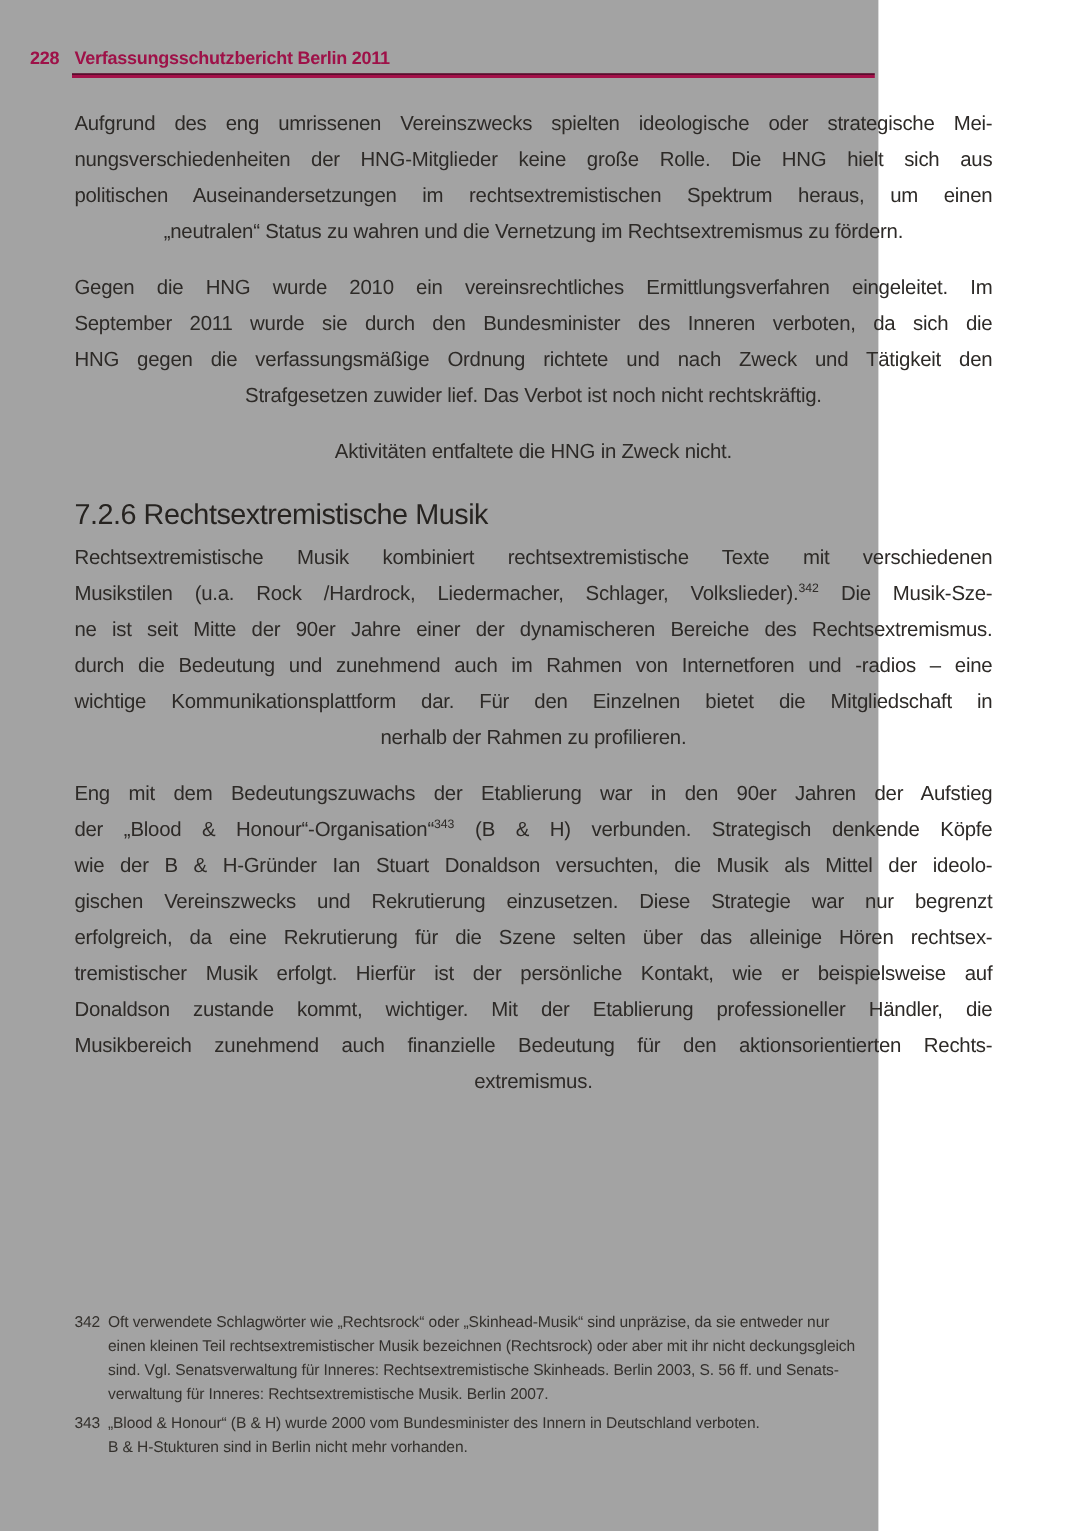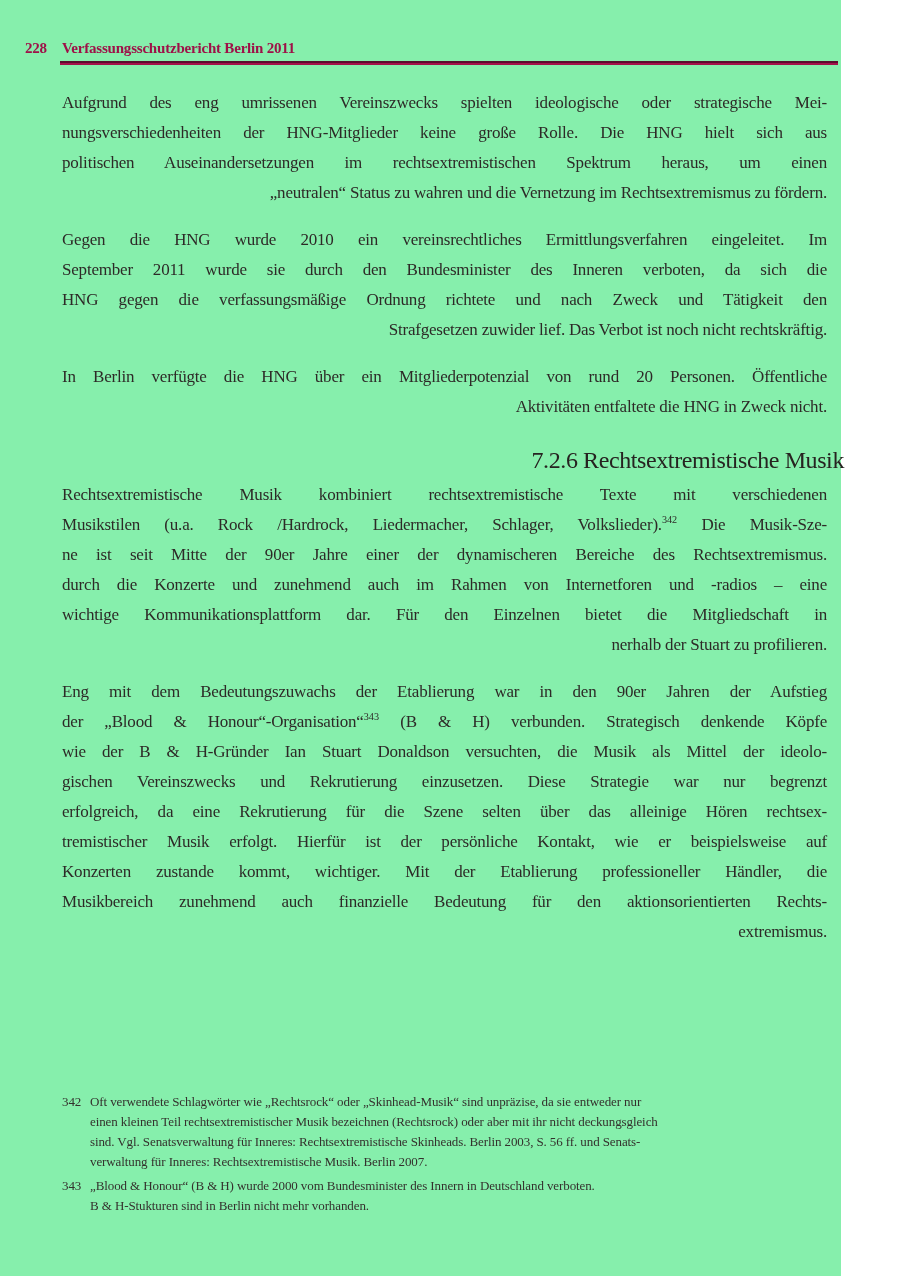--- a/index.html
+++ b/index.html
@@ -3,25 +3,24 @@
 <meta charset="utf-8">
 <style>
   html, body {
     margin: 0; padding: 0;
     width: 900px; height: 1276px;
     overflow: hidden;
     font-family: "Liberation Sans", "DejaVu Sans", sans-serif;
   }
   .page {
     position: relative;
-    width: 841px; height: 1276px;
-    background: #86efac;
+    width: 732px; height: 1276px;
+    background: #a3a3a3;
     color: #2d2a27;
     box-sizing: border-box;
-    font-family: Liberation Serif, serif;
   }
   
   .hdr {
     position: absolute;
     top: 40px; left: 25px; right: 0;
     color: #9e1148;
     font-weight: bold;
     font-size: 15px;
     letter-spacing: -0.2px;
     white-space: nowrap;
@@ -39,29 +38,28 @@
     top: 88px; left: 62px;
     width: 782px;
   }
   .para {
     margin: 0 17px 17px 0;
     font-size: 17px;
     line-height: 30px;
     letter-spacing: -0.2px;
   }
   .para .line { text-align: justify; text-align-last: justify; }
-  .para .line.last { text-align: right; text-align-last: auto; }
+  .para .line.last { text-align: center; text-align-last: auto; }
   .heading {
     margin: 22px 0 4px 0;
     font-size: 24px;
     line-height: 32px;
     font-weight: normal;
     letter-spacing: -0.4px;
     color: #262320;
-    text-align: right;
   }
   sup.fn-ref {
     font-size: 60%;
     vertical-align: super;
     line-height: 0;
     letter-spacing: 0;
   }
   
   .footnotes {
     position: absolute;
@@ -94,40 +92,39 @@
         <div class="line">politischen Auseinandersetzungen im rechtsextremistischen Spektrum heraus, um einen</div>
         <div class="line last">„neutralen“ Status zu wahren und die Vernetzung im Rechtsextremismus zu fördern.</div>
       </div>
       <div class="para">
         <div class="line">Gegen die HNG wurde 2010 ein vereinsrechtliches Ermittlungsverfahren eingeleitet. Im</div>
         <div class="line">September 2011 wurde sie durch den Bundesminister des Inneren verboten, da sich die</div>
         <div class="line">HNG gegen die verfassungsmäßige Ordnung richtete und nach Zweck und Tätigkeit den</div>
         <div class="line last">Strafgesetzen zuwider lief. Das Verbot ist noch nicht rechtskräftig.</div>
       </div>
       <div class="para">
-        <div class="line">In Berlin verfügte die HNG über ein Mitgliederpotenzial von rund 20 Personen. Öffentliche</div>
         <div class="line last">Aktivitäten entfaltete die HNG in Zweck nicht.</div>
       </div>
       <h2 class="heading">7.2.6 Rechtsextremistische Musik</h2>
       <div class="para">
         <div class="line">Rechtsextremistische Musik kombiniert rechtsextremistische Texte mit verschiedenen</div>
         <div class="line">Musikstilen (u.a. Rock /Hardrock, Liedermacher, Schlager, Volkslieder).<sup class="fn-ref">342</sup> Die Musik-Sze-</div>
         <div class="line">ne ist seit Mitte der 90er Jahre einer der dynamischeren Bereiche des Rechtsextremismus.</div>
-        <div class="line">durch die Konzerte und zunehmend auch im Rahmen von Internetforen und -radios – eine</div>
+        <div class="line">durch die Bedeutung und zunehmend auch im Rahmen von Internetforen und -radios – eine</div>
         <div class="line">wichtige Kommunikationsplattform dar. Für den Einzelnen bietet die Mitgliedschaft in</div>
-        <div class="line last">nerhalb der Stuart zu profilieren.</div>
+        <div class="line last">nerhalb der Rahmen zu profilieren.</div>
       </div>
       <div class="para">
         <div class="line">Eng mit dem Bedeutungszuwachs der Etablierung war in den 90er Jahren der Aufstieg</div>
         <div class="line">der „Blood &amp; Honour“-Organisation“<sup class="fn-ref">343</sup> (B &amp; H) verbunden. Strategisch denkende Köpfe</div>
         <div class="line">wie der B &amp; H-Gründer Ian Stuart Donaldson versuchten, die Musik als Mittel der ideolo-</div>
         <div class="line">gischen Vereinszwecks und Rekrutierung einzusetzen. Diese Strategie war nur begrenzt</div>
         <div class="line">erfolgreich, da eine Rekrutierung für die Szene selten über das alleinige Hören rechtsex-</div>
         <div class="line">tremistischer Musik erfolgt. Hierfür ist der persönliche Kontakt, wie er beispielsweise auf</div>
-        <div class="line">Konzerten zustande kommt, wichtiger. Mit der Etablierung professioneller Händler, die</div>
+        <div class="line">Donaldson zustande kommt, wichtiger. Mit der Etablierung professioneller Händler, die</div>
         <div class="line">Musikbereich zunehmend auch finanzielle Bedeutung für den aktionsorientierten Rechts-</div>
         <div class="line last">extremismus.</div>
       </div>
     </main>
 
   <section class="footnotes" id="footnotes">
       <div class="footnote">
         <div class="fn-num">342</div>
         <div class="fn-text">Oft verwendete Schlagwörter wie „Rechtsrock“ oder „Skinhead-Musik“ sind unpräzise, da sie entweder nur<br>einen kleinen Teil rechtsextremistischer Musik bezeichnen (Rechtsrock) oder aber mit ihr nicht deckungsgleich<br>sind. Vgl. Senatsverwaltung für Inneres: Rechtsextremistische Skinheads. Berlin 2003, S. 56 ff. und Senats-<br>verwaltung für Inneres: Rechtsextremistische Musik. Berlin 2007.</div>
       </div>

